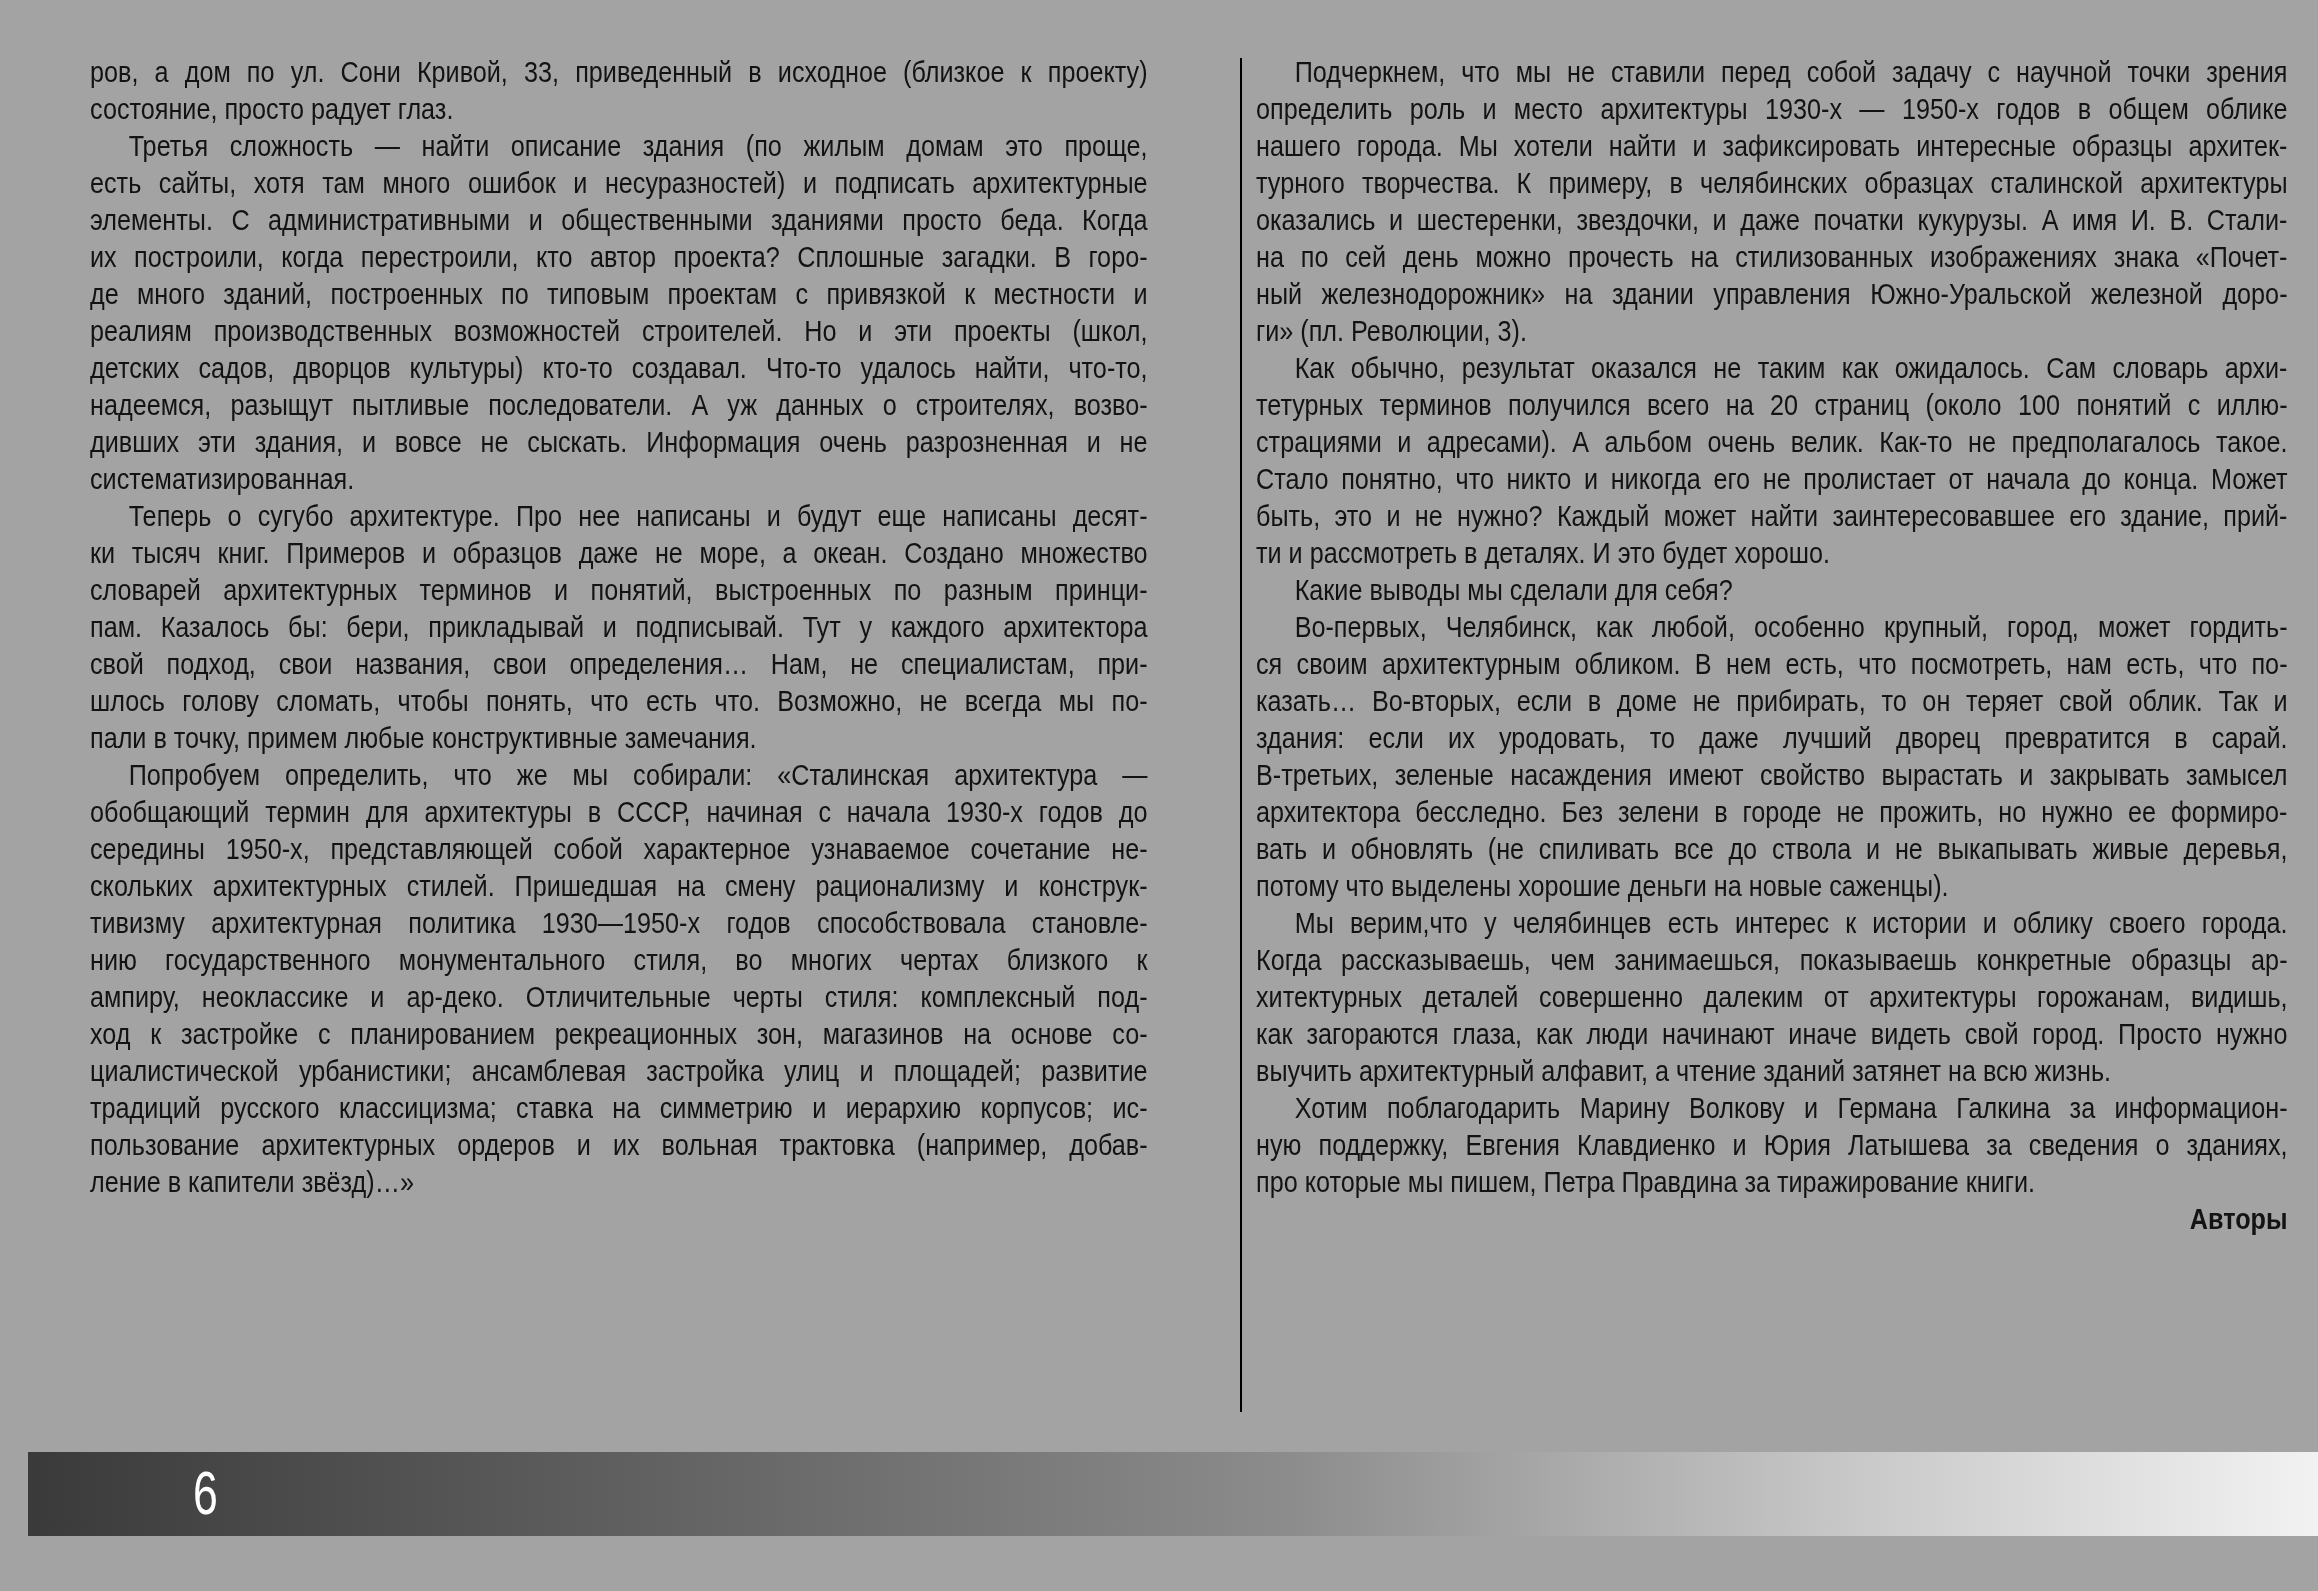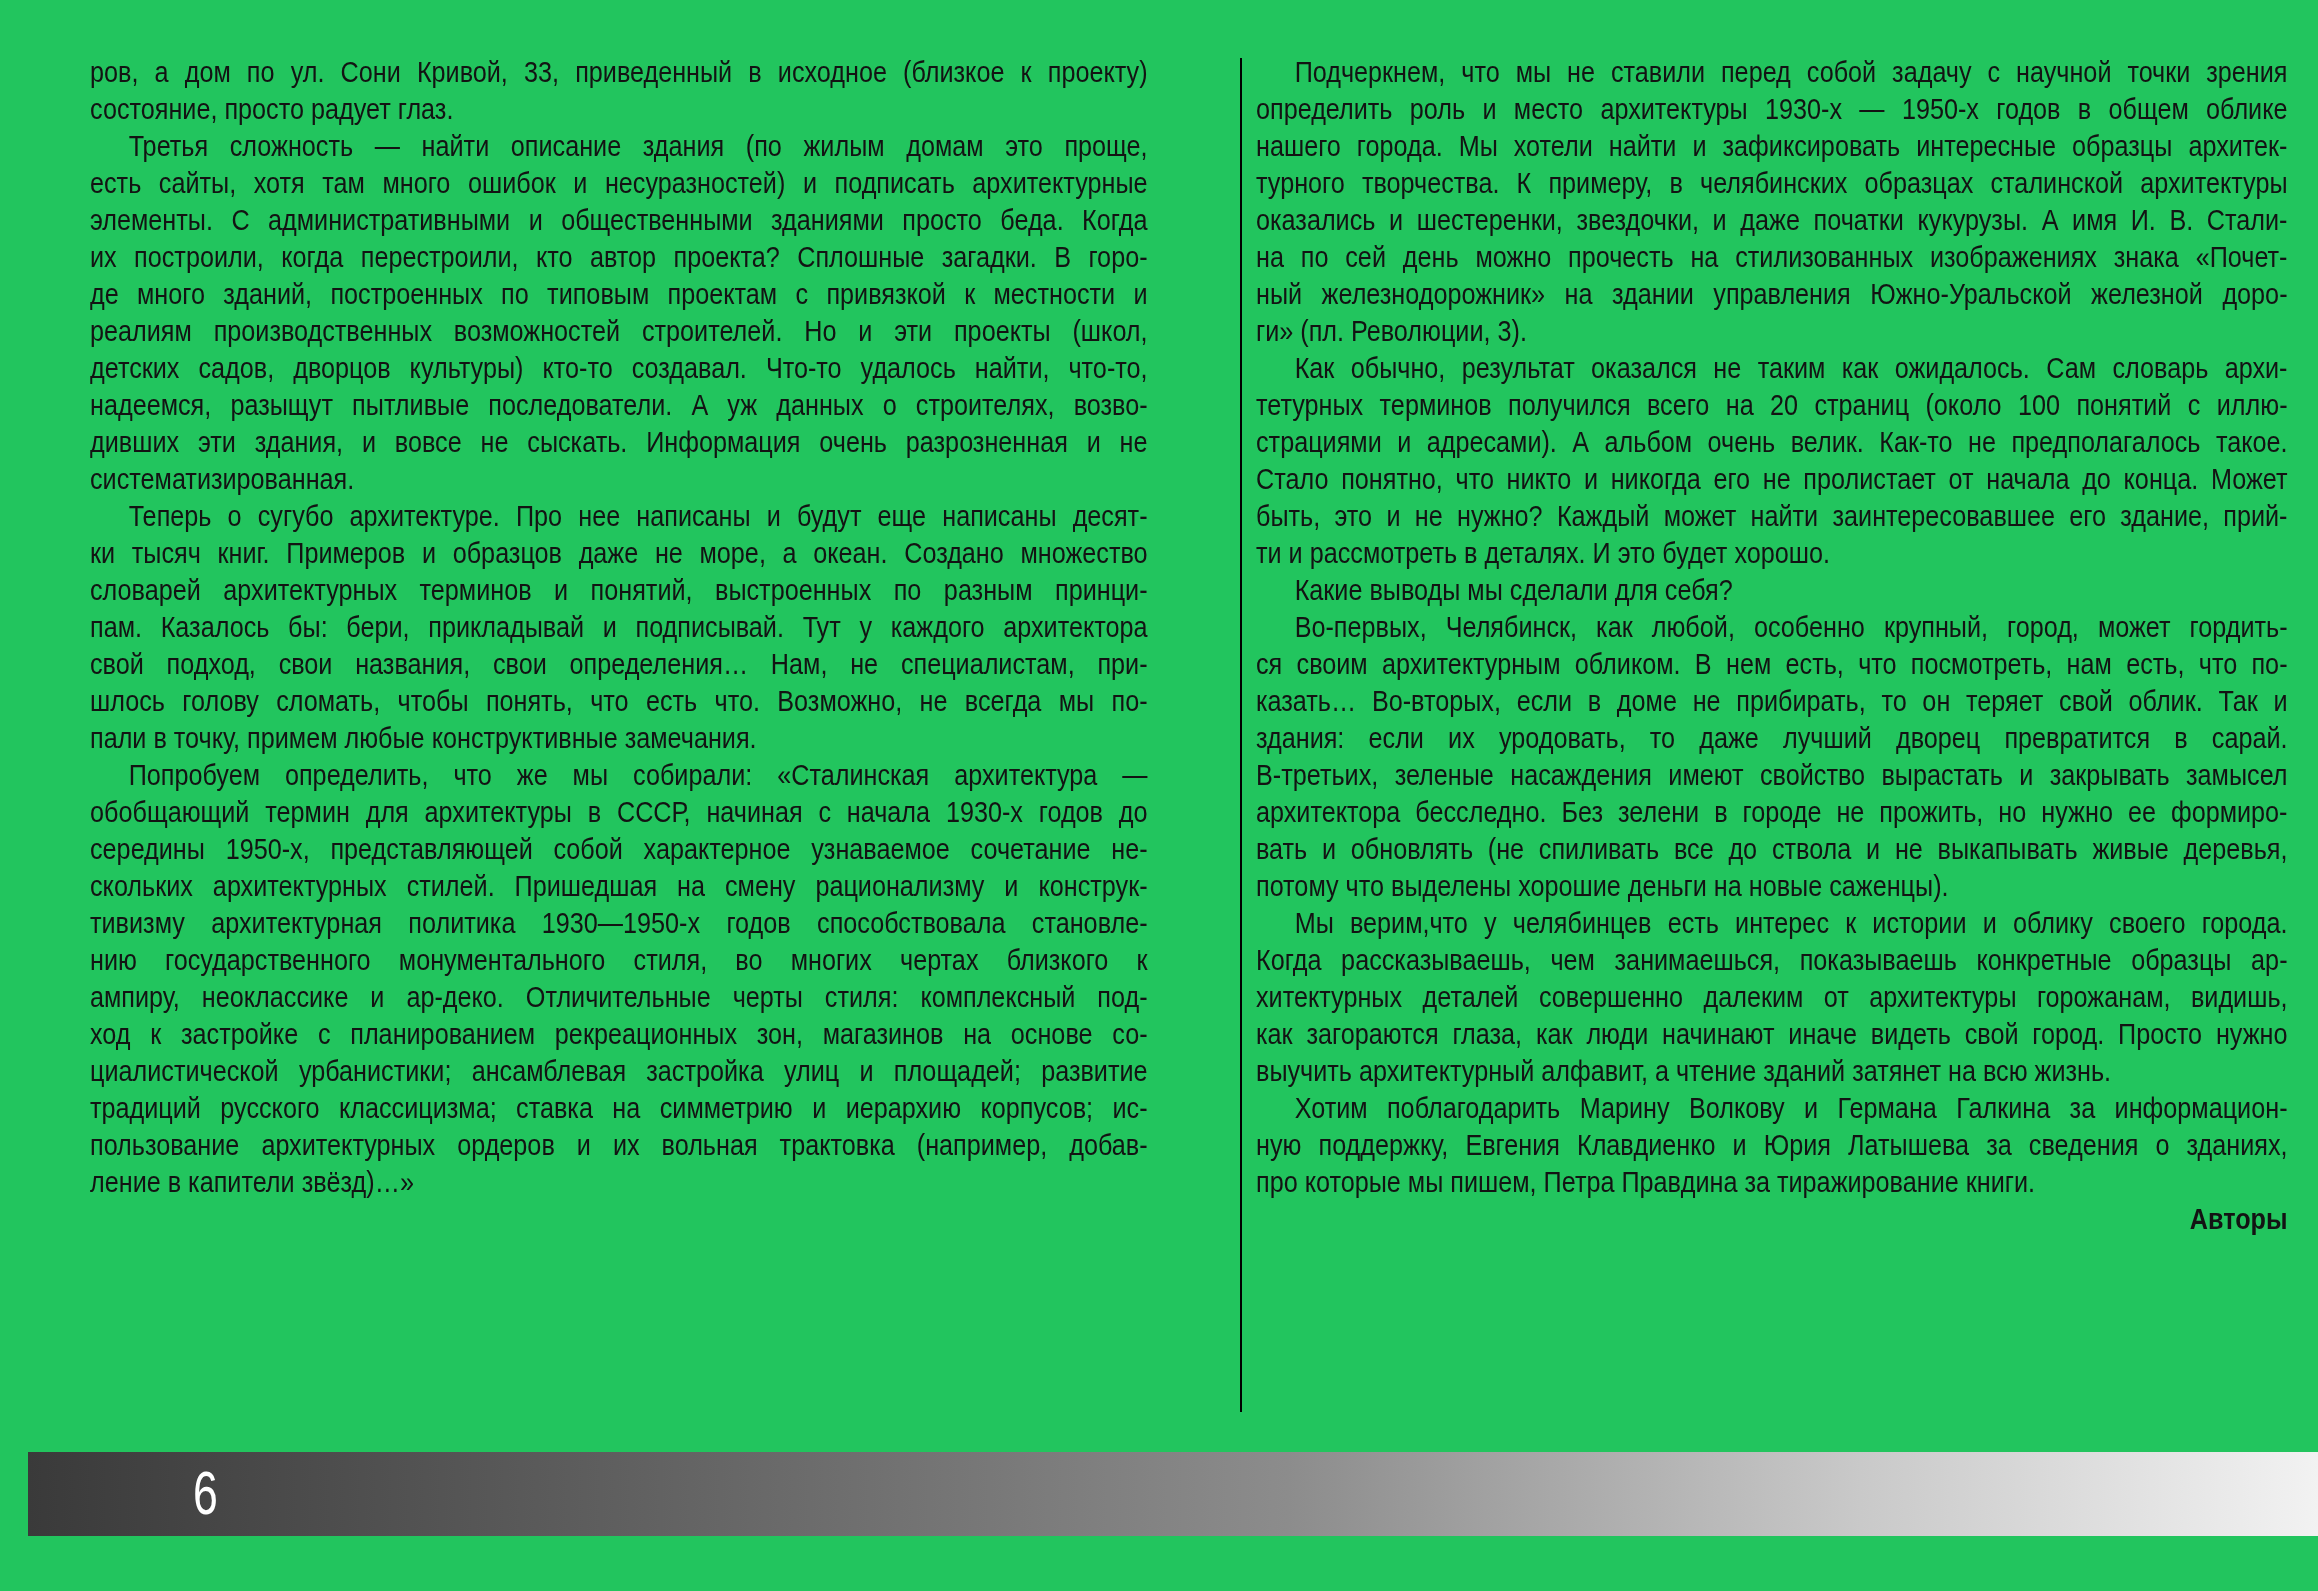--- a/index.html
+++ b/index.html
@@ -4,21 +4,21 @@
 <style>
   html, body {
     margin: 0;
     padding: 0;
     background: #ffffff;
   }
   .page {
     position: relative;
     width: 2319px;
     height: 1592px;
-    background: #22c55e;
+    background: #a3a3a3;
     overflow: hidden;
     font-family: "Liberation Sans", sans-serif;
     color: #131313;
   }
   .column {
     position: absolute;
     top: 53px;
     font-size: 30px;
     line-height: 37px;
     transform-origin: 0 0;

